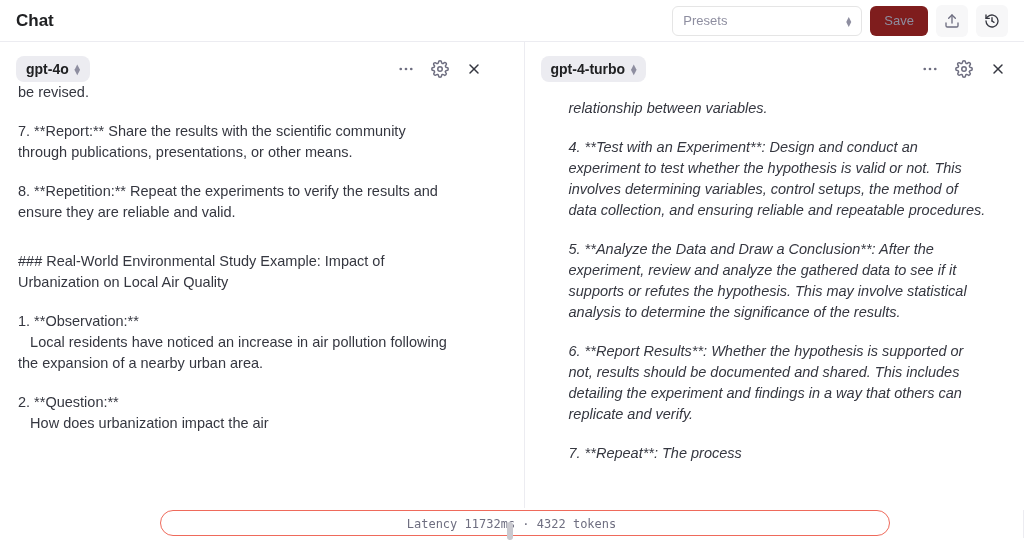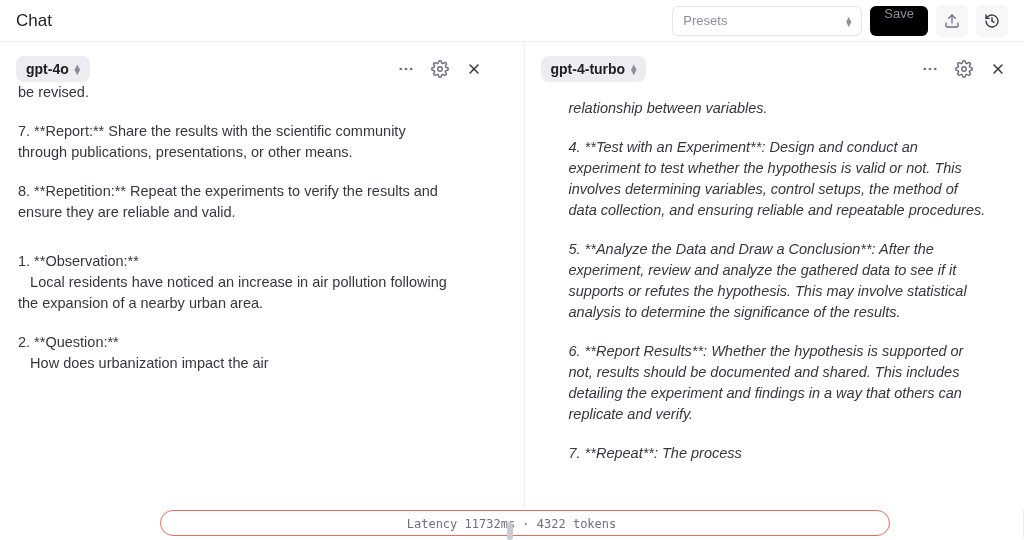--- a/index.html
+++ b/index.html
@@ -1,21 +1,21 @@
 <!DOCTYPE html>
 <html><head>
 <meta charset="utf-8">
 <style>
   * { box-sizing: border-box; margin: 0; padding: 0; }
   html, body { width: 1024px; height: 540px; background: #fff; font-family: -apple-system, BlinkMacSystemFont, "Segoe UI", Helvetica, Arial, sans-serif; color: #202123; overflow: hidden; }
   .header { height: 42px; border-bottom: 1px solid #ececf1; display: flex; align-items: center; padding: 0 16px; justify-content: space-between; }
-  .header-left { font-weight: 400; font-size: 17px; }
+  .header-left { font-weight: 700; font-size: 17px; }
   .header-right { display: flex; align-items: center; gap: 8px; }
   .preset-sel { width: 190px; height: 30px; border: 1px solid #e5e5e5; border-radius: 6px; background: #fff; font-size: 13px; color: #8e8ea0; display: flex; align-items: center; padding: 0 10px; justify-content: space-between; cursor: pointer; }
-  .save-btn { height: 30px; padding: 0 14px; border-radius: 6px; background: #000000; color:#8e8ea0; font-size: 13px; display: flex; cursor: pointer; }
+  .save-btn { height: 30px; padding: 0 14px; border-radius: 6px; background: #7f1d1d; color:#8e8ea0; font-size: 13px; display: flex; align-items: center; cursor: pointer; }
   .icon-btn { width: 32px; height: 32px; border-radius: 6px; background: #f7f7f8; display: flex; align-items: center; justify-content: center; cursor: pointer; }
   .up-down { font-size: 10px; line-height: 5px; color:#8e8ea0; display:flex; flex-direction:column; align-items:center; gap:0px;}
   .panes { display: flex; height: 466px; position: relative; gap: 24px; }
   .pane { flex: 1; display: flex; flex-direction: column; position: relative; }
   .pane + .pane { border-left: 1px solid #ececf1; }
   .pane-header { position: absolute; top: 14px; left: 16px; right: 16px; display: flex; align-items: center; justify-content: space-between; z-index: 5;}
   .model-pill { background: #ececf1; border-radius: 8px; padding: 5px 10px; font-size: 14px; font-weight: 600; display: flex; align-items: center; gap: 6px; cursor: pointer; }
   .ph-icons { display:flex; align-items:center; gap: 14px; }
   .ph-icon { width: 20px; height: 20px; display:flex; align-items:center; justify-content:center; color:#6e6e80; cursor:pointer;}
   .msg-body { position:absolute; top: 0; left:0; right:0; bottom:0; padding: 56px 18px 10px 18px; overflow:hidden; }
@@ -98,20 +98,21 @@
             </svg>
         </span>
       </div>
     </div>
     <div class="msg-body">
       <div class="shift">
       <p>be revised.</p>
       <p>7. **Report:** Share the results with the scientific community through publications, presentations, or other means.</p>
       <p>8. **Repetition:** Repeat the experiments to verify the results and ensure they are reliable and valid.</p>
       <p style="margin-bottom:28px"></p>
+      <p>### Real-World Environmental Study Example: Impact of Urbanization on Local Air Quality</p>
       <p style="margin-bottom:0">1. **Observation:**</p>
       <p>   Local residents have noticed an increase in air pollution following the expansion of a nearby urban area.</p>
       <p style="margin-bottom:0">2. **Question:**</p>
       <p style="margin-bottom:0">   How does urbanization impact the air</p>
       </div>
     </div>
   </div>
 
   <div class="pane pane-right">
     <div class="pane-header">

